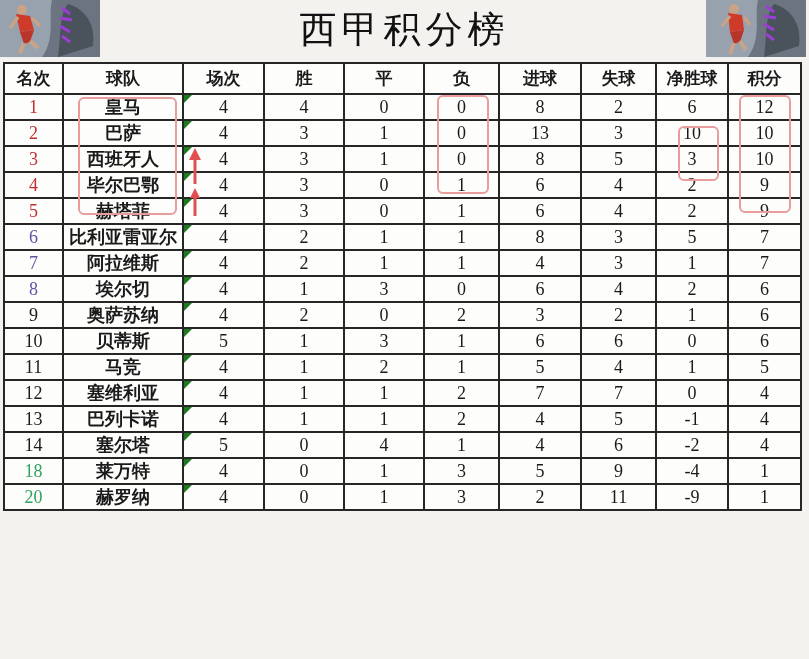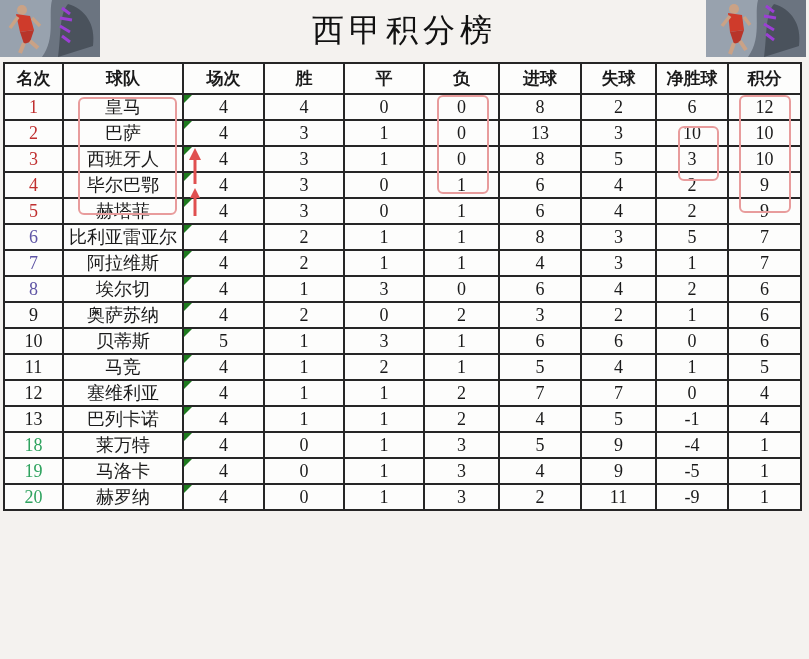--- a/index.html
+++ b/index.html
@@ -9,42 +9,42 @@
     font-family:"Liberation Serif","DejaVu Serif",serif;
     overflow:hidden;
   }
   #page{position:relative;width:809px;height:659px;}
 
   
   .title-band{position:absolute;left:0;top:0;width:809px;height:62px;}
   .page-title{
     position:absolute;left:0;top:0;width:100%;height:62px;
     text-align:center;line-height:60px;
-    font-size:32px;font-weight:400;letter-spacing:5px;color:#111;
+    font-size:37px;font-weight:400;letter-spacing:5px;color:#111;
   }
   .corner-photo{position:absolute;top:0;width:100px;height:57px;display:block;}
   .corner-photo.left{left:0;}
   .corner-photo.right{right:3px;}
 
   
   table.standings{
     position:absolute;left:3px;top:62px;
     width:797px;border-collapse:collapse;table-layout:fixed;
     background:#fdfdfc;
   }
   table.standings th, table.standings td{
     border:2px solid var(--grid,#262626);
     text-align:center;vertical-align:middle;
     padding:0;position:relative;
     color:var(--number,#1a1a1a);
     overflow:hidden;white-space:nowrap;
   }
   table.standings th{height:29px;font-size:17px;font-weight:700;}
   table.standings td{height:24px;font-size:18px;}
-  td.team{font-weight:400;font-size:15px;}
+  td.team{font-weight:700;font-size:15px;}
   td.rank{font-size:19px;}
   tr.tier-top    td.rank{color:var(--rank_top,#c03030);}
   tr.tier-mid    td.rank{color:var(--rank_mid,#5f55a5);}
   tr.tier-bottom td.rank{color:var(--rank_bottom,#2fa35f);}
 
   
   .corner-marker{
     position:absolute;left:0;top:0;width:0;height:0;
     border-top:8px solid var(--marker_green,#1e7a1e);
     border-right:8px solid transparent;
@@ -269,42 +269,42 @@
           <td class="team">巴列卡诺</td>
           <td>4<span class="corner-marker"></span></td>
           <td>1</td>
           <td>1</td>
           <td>2</td>
           <td>4</td>
           <td>5</td>
           <td>-1</td>
           <td>4</td>
         </tr>
+        <tr class="tier-plain">
+          <td class="rank">14</td>
+          <td class="team">塞尔塔</td>
+          <td>5<span class="corner-marker"></span></td>
+          <td>0</td>
+          <td>4</td>
+          <td>1</td>
+          <td>4</td>
+          <td>6</td>
+          <td>-2</td>
+          <td>4</td>
+        </tr>
         <tr class="tier-bottom">
           <td class="rank">18</td>
           <td class="team">莱万特</td>
           <td>4<span class="corner-marker"></span></td>
           <td>0</td>
           <td>1</td>
           <td>3</td>
           <td>5</td>
           <td>9</td>
           <td>-4</td>
-          <td>1</td>
-        </tr>
-        <tr class="tier-bottom">
-          <td class="rank">19</td>
-          <td class="team">马洛卡</td>
-          <td>4<span class="corner-marker"></span></td>
-          <td>0</td>
-          <td>1</td>
-          <td>3</td>
-          <td>4</td>
-          <td>9</td>
-          <td>-5</td>
           <td>1</td>
         </tr>
         <tr class="tier-bottom">
           <td class="rank">20</td>
           <td class="team">赫罗纳</td>
           <td>4<span class="corner-marker"></span></td>
           <td>0</td>
           <td>1</td>
           <td>3</td>
           <td>2</td>

